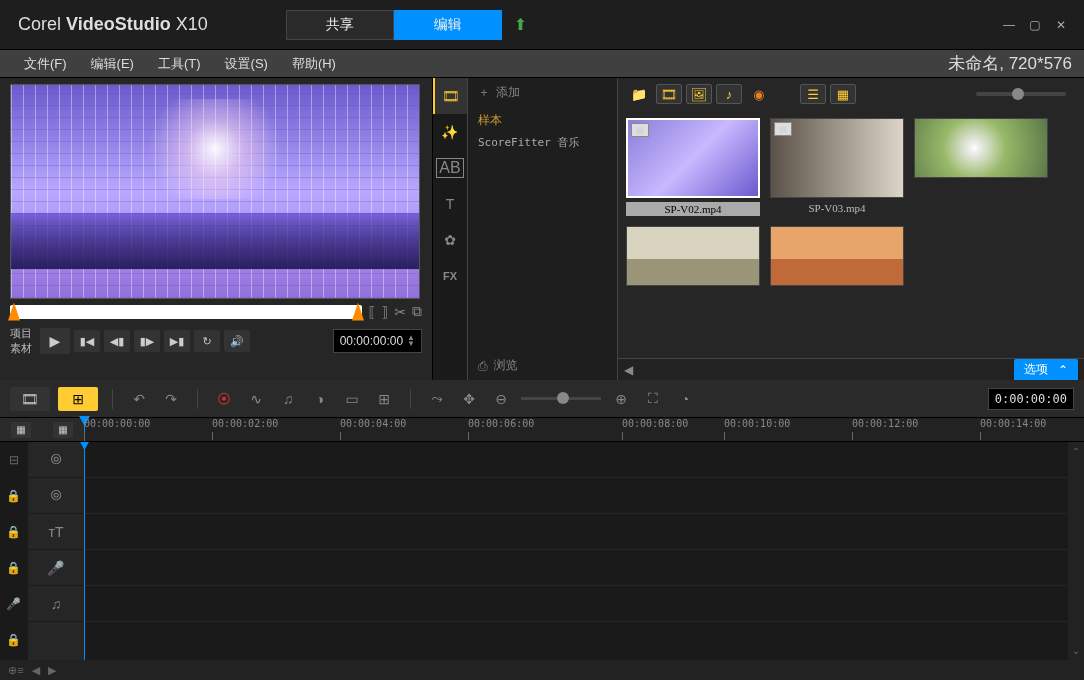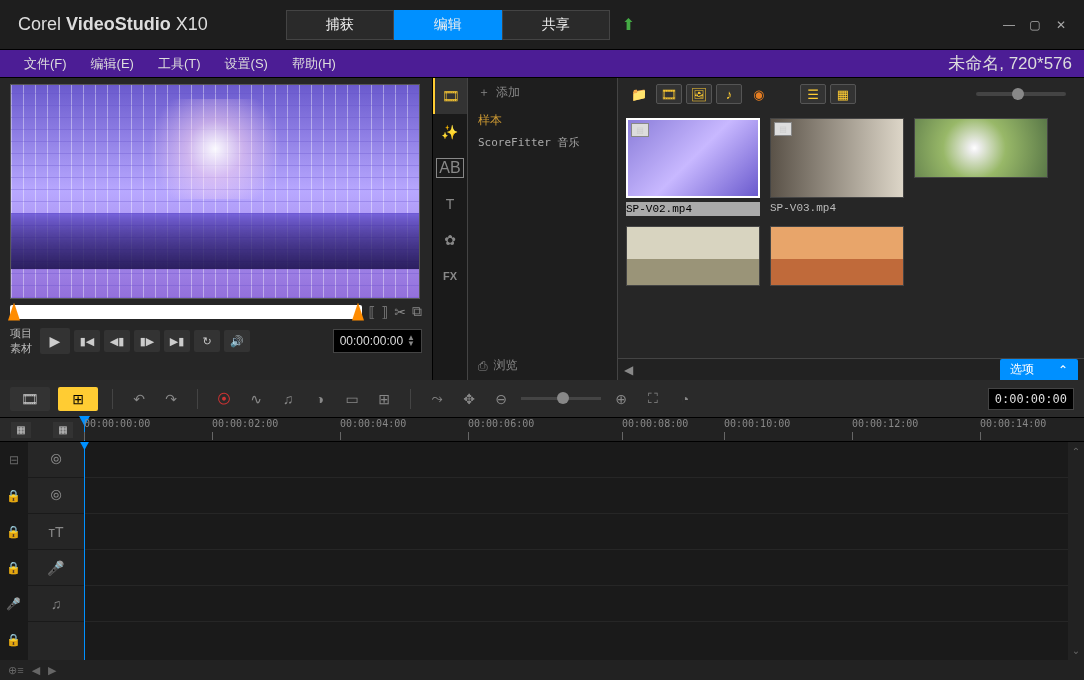--- a/index.html
+++ b/index.html
@@ -10,21 +10,21 @@
 .logo { padding: 0 18px; font-size: 18px; color: #ddd; font-weight: 300; }
 .logo b { font-weight: bold; }
 .tabs-main { display: flex; margin-left: 60px; }
 .tab-main { width: 108px; height: 30px; display: flex; align-items: center; justify-content: center; border: 1px solid #444; color: #eee; cursor: pointer; background: #2a2a2a; font-size: 14px; }
 .tab-main.active { background: #0090ff; border-color: #0090ff; }
 .up-arrow { margin-left: 12px; color: #4a4; font-size: 16px; }
 .win-controls { margin-left: auto; display: flex; gap: 10px; padding-right: 15px; color: #aaa; }
 .win-btn { width: 16px; height: 16px; cursor: pointer; display: flex; align-items: center; justify-content: center; }
 
 
-.menubar { height: 28px; background: #4c1d95; display: flex; align-items: center; padding: 0 12px; border-bottom: 1px solid #000; }
+.menubar { height: 28px; background: #404040; display: flex; align-items: center; padding: 0 12px; border-bottom: 1px solid #000; }
 .menu-item { padding: 0 12px; cursor: pointer; color: #ddd; font-size: 13px; }
 .status-right { margin-left: auto; color: #ddd; font-size: 17px; }
 
 
 .main { height: 302px; display: flex; background: #262626; }
 
 
 .preview { width: 432px; padding: 6px 10px; display: flex; flex-direction: column; }
 .preview-video { width: 410px; height: 215px; background: linear-gradient(to bottom, #6a5acd 0%, #b8a8ff 50%, #9370db 100%); border: 1px solid #555; position: relative; overflow: hidden; }
 .grid-pattern { position: absolute; inset: 0; background-image: repeating-linear-gradient(0deg, rgba(100,80,200,0.3) 0px, rgba(100,80,200,0.3) 1px, transparent 1px, transparent 12px), repeating-linear-gradient(90deg, rgba(255,255,255,0.4) 0px, rgba(255,255,255,0.4) 1px, transparent 1px, transparent 12px); }
@@ -63,26 +63,26 @@
 .gal-btn { width: 26px; height: 20px; display: flex; align-items: center; justify-content: center; cursor: pointer; font-size: 13px; border-radius: 2px; }
 .gal-btn.y { background: #333; color: #fc3; border: 1px solid #555; }
 .gal-slider { width: 90px; height: 4px; background: #444; margin-left: auto; margin-right: 10px; position: relative; border-radius: 2px; }
 .gal-slider::after { content: ''; position: absolute; left: 40%; top: -4px; width: 12px; height: 12px; background: #888; border-radius: 50%; }
 
 .gal-grid { flex: 1; padding: 8px; display: flex; flex-wrap: wrap; gap: 10px; align-content: flex-start; overflow: hidden; }
 .thumb { width: 134px; }
 .thumb-img { width: 134px; height: 80px; border: 1px solid #444; position: relative; }
 .thumb-img.selected { border: 2px solid #fff; }
 .thumb-badge { position: absolute; top: 3px; left: 3px; width: 18px; height: 14px; background: #ddd; border: 1px solid #888; font-size: 8px; display: flex; align-items: center; justify-content: center; }
-.thumb-name { text-align: left; font-size: 11px; color: #bbb; margin-top: 4px; font-family: Liberation Mono, monospace; }
+.thumb-name { text-align: center; font-size: 11px; color: #bbb; margin-top: 4px; font-family: Liberation Serif, serif; }
 .thumb.selected .thumb-name { background: #aaa; color: #000; padding: 1px 0; }
 
 .gal-bottom { height: 22px; display: flex; align-items: center; padding: 0 6px; background: #222; border-top: 1px solid #444; }
 .gal-scroll-l { color: #888; cursor: pointer; }
-.options-btn { margin-left: auto; background: #0090ff; color: #fff; padding: 2px 10px; cursor: pointer; border-radius: 2px 2px 0 0; display: flex; align-items: center; gap: 24px; }
+.options-btn { margin-left: auto; background: #0090ff; color: #fff; padding: 2px 10px; cursor: pointer; border-radius: 2px 2px 0 0; display: flex; align-items: center; gap: 10px; }
 
 
 .tl-area { height: 300px; background: #1e1e1e; display: flex; flex-direction: column; }
 .tl-toolbar { height: 38px; background: #2a2a2a; display: flex; align-items: center; padding: 0 10px; gap: 8px; border-bottom: 1px solid #000; }
 .tl-view { width: 40px; height: 24px; background: #333; display: flex; align-items: center; justify-content: center; cursor: pointer; border-radius: 2px; font-size: 14px; }
 .tl-view.active { background: #fc3; color: #000; }
 .tl-tool { width: 24px; height: 24px; display: flex; align-items: center; justify-content: center; cursor: pointer; color: #888; font-size: 14px; }
 .tl-sep { width: 1px; height: 20px; background: #444; margin: 0 6px; }
 .tl-zoom-slider { width: 80px; height: 3px; background: #444; position: relative; }
 .tl-zoom-slider::after { content: ''; position: absolute; left: 45%; top: -5px; width: 12px; height: 12px; background: #888; border-radius: 50%; }
@@ -109,23 +109,22 @@
 .tl-bottom { height: 20px; background: #222; display: flex; align-items: center; padding: 0 8px; gap: 8px; color: #666; font-size: 11px; }
 </style>
 </head>
 <body>
 
 <div class="titlebar">
   <div class="logo">
     <span>Corel</span> <b><span>VideoStudio</span></b> <span>X10</span>
   </div>
   <div class="tabs-main">
-    <div class="tab-main">捕获</div>
+    <div class="tab-main">共享</div>
     <div class="tab-main active">编辑</div>
-    <div class="tab-main">共享</div>
   </div>
   <div class="up-arrow">⬆</div>
   <div class="win-controls">
     <div class="win-btn">—</div>
     <div class="win-btn">▢</div>
     <div class="win-btn">✕</div>
   </div>
 </div>
 
 <div class="menubar">

